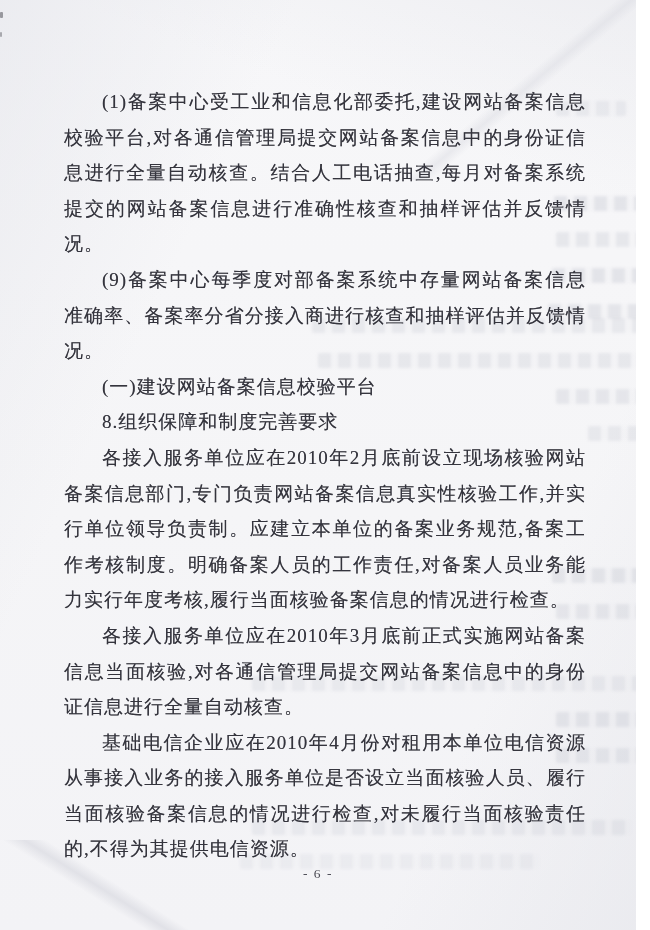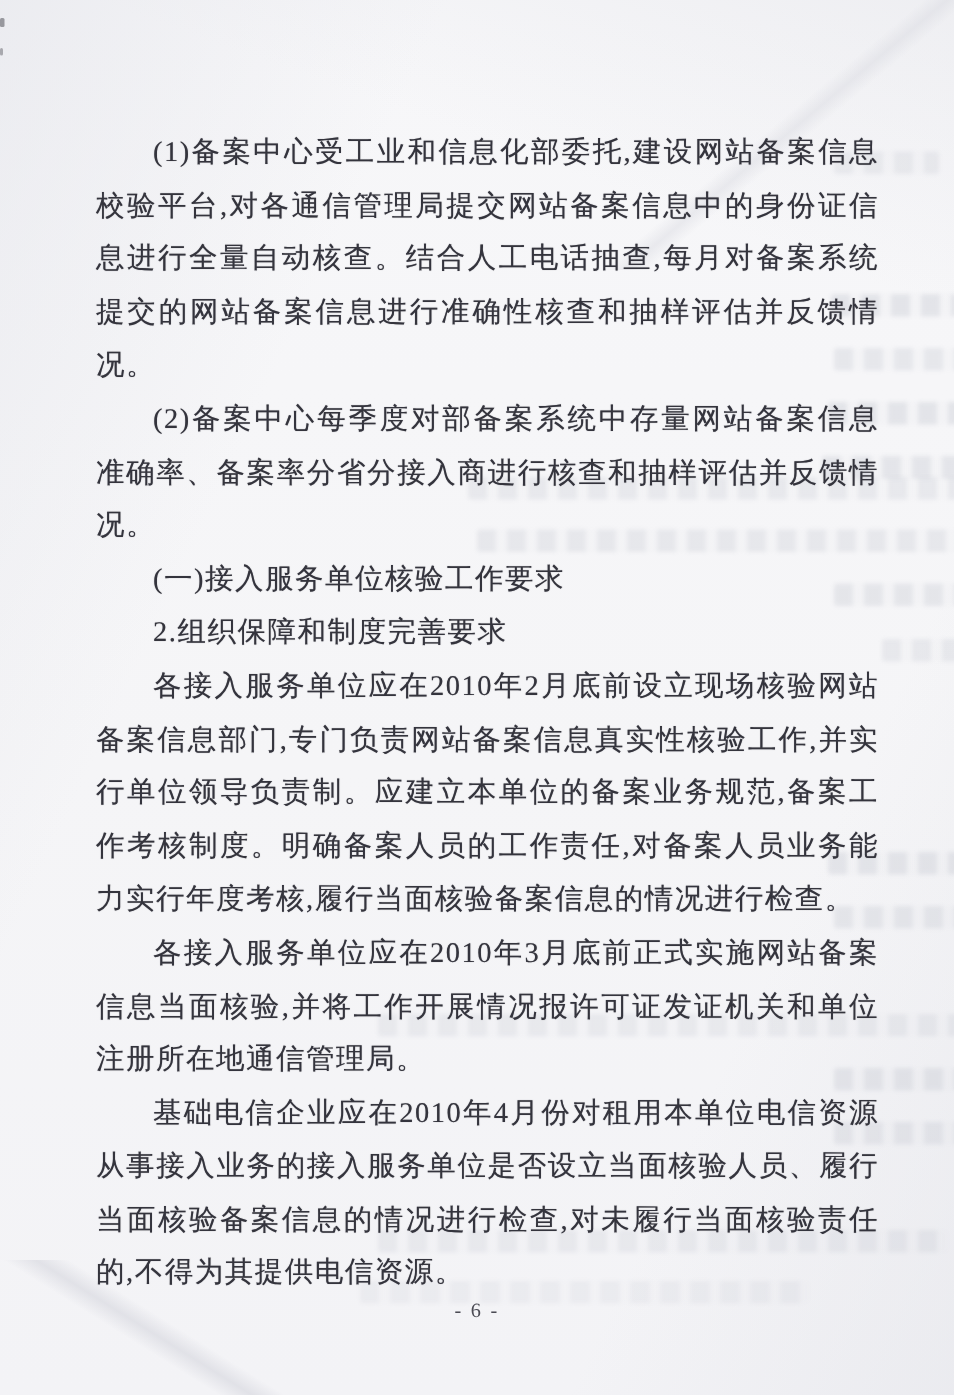--- a/index.html
+++ b/index.html
@@ -88,23 +88,23 @@
   <div class="bleed" style="top:712px; left:556px; width:84px; opacity:.40;"></div>
   <div class="bleed" style="top:748px; left:556px; width:84px; opacity:.36;"></div>
   <div class="bleed" style="top:820px; left:252px; width:380px; opacity:.30;"></div>
   <div class="bleed" style="top:854px; left:240px; width:300px; opacity:.22;"></div>
 
   <div class="speck" style="left:0; top:12px; width:3px; height:6px; opacity:.5;"></div>
   <div class="speck" style="left:0; top:32px; width:2px; height:5px; opacity:.4;"></div>
 
   <div class="content">
     <p class="para">(1)备案中心受工业和信息化部委托,建设网站备案信息校验平台,对各通信管理局提交网站备案信息中的身份证信息进行全量自动核查。结合人工电话抽查,每月对备案系统提交的网站备案信息进行准确性核查和抽样评估并反馈情况。</p>
-    <p class="para">(2)备案中心每季度对部备案系统中存量网站备案信息准确率、备案率分省分接入商进行核查和抽样评估并反馈情况。</p>
-    <p class="para">(一)接入服务单位核验工作要求</p>
-    <p class="para">2.组织保障和制度完善要求</p>
+    <p class="para">(9)备案中心每季度对部备案系统中存量网站备案信息准确率、备案率分省分接入商进行核查和抽样评估并反馈情况。</p>
+    <p class="para">(一)建设网站备案信息校验平台</p>
+    <p class="para">8.组织保障和制度完善要求</p>
     <p class="para">各接入服务单位应在2010年2月底前设立现场核验网站备案信息部门,专门负责网站备案信息真实性核验工作,并实行单位领导负责制。应建立本单位的备案业务规范,备案工作考核制度。明确备案人员的工作责任,对备案人员业务能力实行年度考核,履行当面核验备案信息的情况进行检查。</p>
-    <p class="para">各接入服务单位应在2010年3月底前正式实施网站备案信息当面核验,并将工作开展情况报许可证发证机关和单位注册所在地通信管理局。</p>
+    <p class="para">各接入服务单位应在2010年3月底前正式实施网站备案信息当面核验,对各通信管理局提交网站备案信息中的身份证信息进行全量自动核查。</p>
     <p class="para">基础电信企业应在2010年4月份对租用本单位电信资源从事接入业务的接入服务单位是否设立当面核验人员、履行当面核验备案信息的情况进行检查,对未履行当面核验责任的,不得为其提供电信资源。</p>
   </div>
 
   <div class="page-number">- 6 -</div>
 
 </div>
 
 </body></html>

